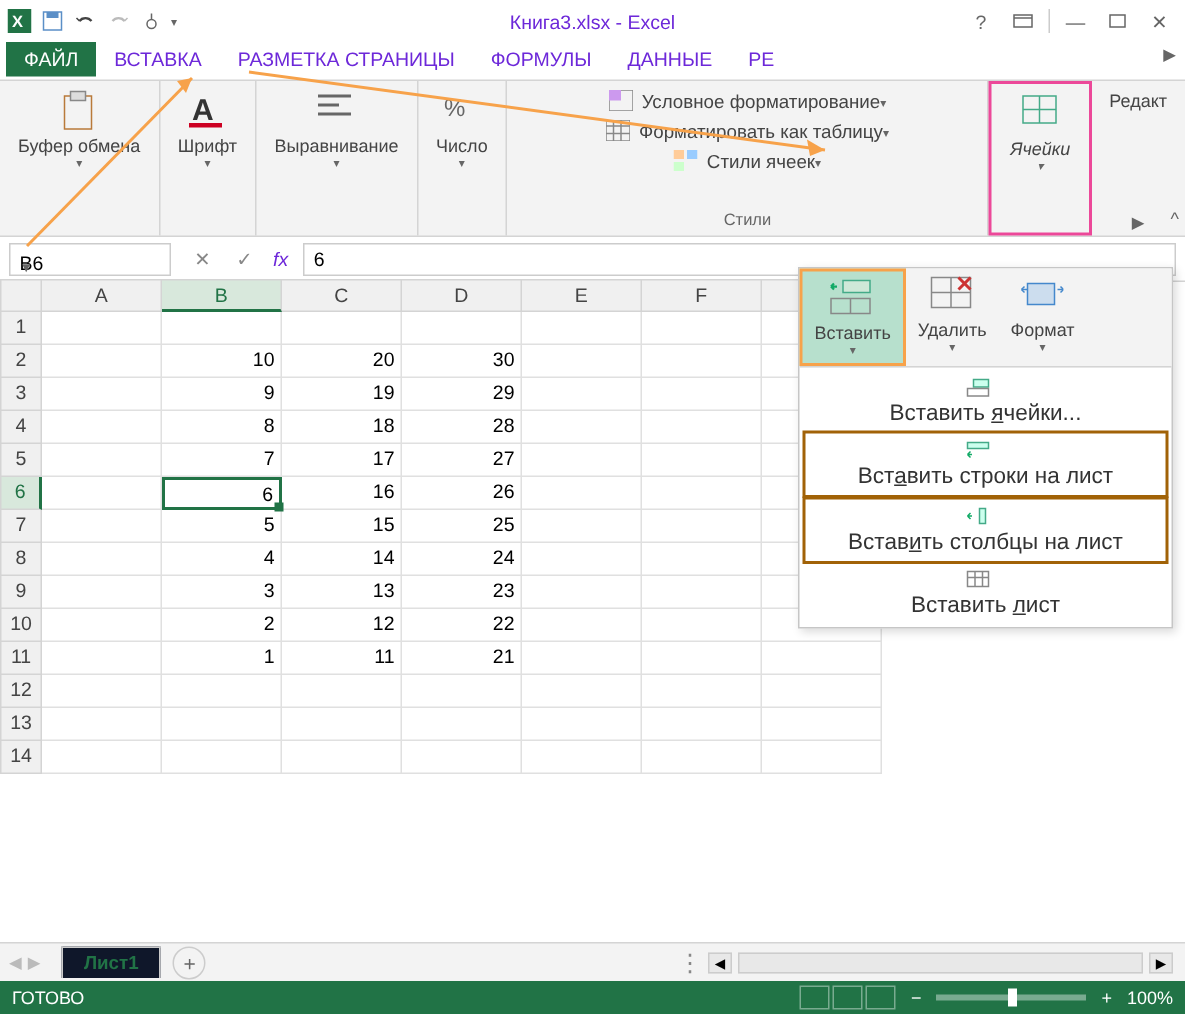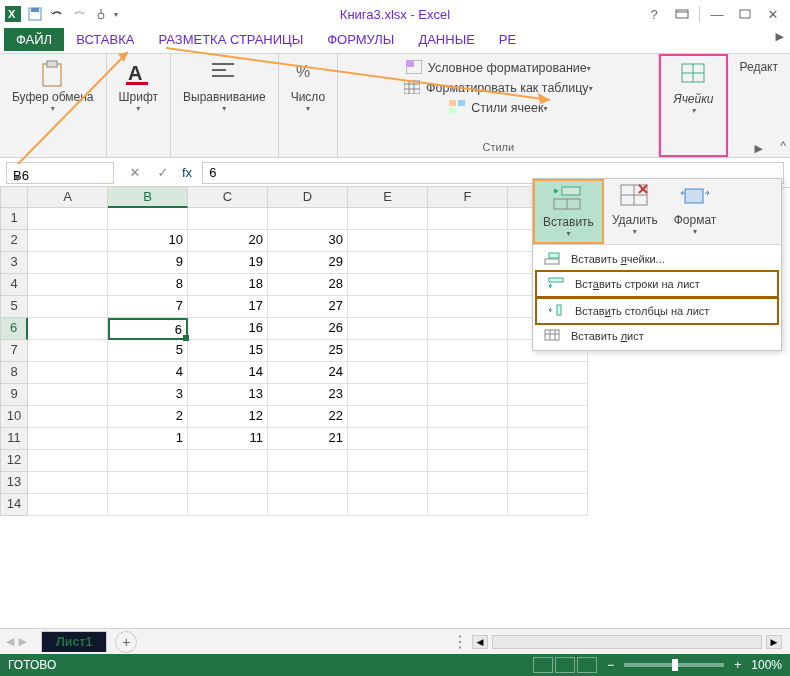--- a/index.html
+++ b/index.html
@@ -36,31 +36,31 @@
 .cells-group { border: 2px solid #ec4899; font-style: italic; }
 
 .collapse-ribbon { position: absolute; right: 4px; bottom: 4px; font-size: 12px; color: #666; cursor: pointer; }
 
 
 .formula-bar { height: 30px; display: flex; align-items: center; border-bottom: 1px solid #d4d4d4; }
 .namebox { width: 108px; height: 22px; border: 1px solid #ccc; margin-left: 6px; display: flex; align-items: flex-end; padding: 0 6px; font-size: 13px; }
 .namebox .arrow { margin-left: auto; font-size: 9px; color: #666; }
 .fb-btns { display: flex; align-items: center; margin-left: 12px; gap: 10px; }
 .fb-btn { width: 18px; height: 18px; display: flex; align-items: center; justify-content: center; color: #888; font-size: 13px; }
-.fb-fx { font-size: 13px; color: #0c4a6e; }
+.fb-fx { font-style: italic; font-size: 13px; color: #6d28d9; }
 .fb-input { flex: 1; height: 22px; border: 1px solid #ccc; margin: 0 6px 0 10px; padding: 0 6px; font-size: 13px; display: flex; align-items: center; }
 
 
 .insert-panel { position: absolute; top: 178px; left: 532px; background: #fff; border: 1px solid #c6c6c6; box-shadow: 2px 2px 6px rgba(0,0,0,.15); z-index: 50; width: 250px; }
 .insert-panel-top { display: flex; border-bottom: 1px solid #d4d4d4; background: #f3f3f3; }
 .ip-btn { display: flex; flex-direction: column; align-items: center; font-size: 12px; color: #444; padding: 4px 8px; cursor: pointer; }
 .ip-btn.active { background: #b7e0cd; border: 2px solid #f7a24a; }
 .ip-btn .ico { width: 32px; height: 28px; margin-bottom: 2px; }
 .insert-menu { padding: 2px 0; }
-.im-item { display: flex; align-items: center; padding: 4px 10px; font-size: 11px; color: #333; cursor: pointer; }
+.im-item { display: flex; align-items: center; padding: 4px 10px; font-size: 15px; color: #333; cursor: pointer; flex-direction: column; }
 .im-item .ico { width: 20px; height: 16px; margin-right: 8px; }
 .im-item.hl { border: 2px solid #a16207; margin: -1px 2px; }
 
 
 .sheet { position: absolute; top: 186px; left: 0; right: 0; bottom: 48px; overflow: hidden; }
 .colheads { display: flex; height: 22px; }
 .corner { width: 28px; border: 1px solid #d4d4d4; background: #f0f0f0; }
 .colhead { width: 80px; border: 1px solid #d4d4d4; border-left: none; background: #f0f0f0; text-align: center; font-size: 13px; color: #444; line-height: 20px; }
 .colhead.sel { background: #d8e8dc; color: #217346; border-bottom: 2px solid #217346; }
 .rows { }

